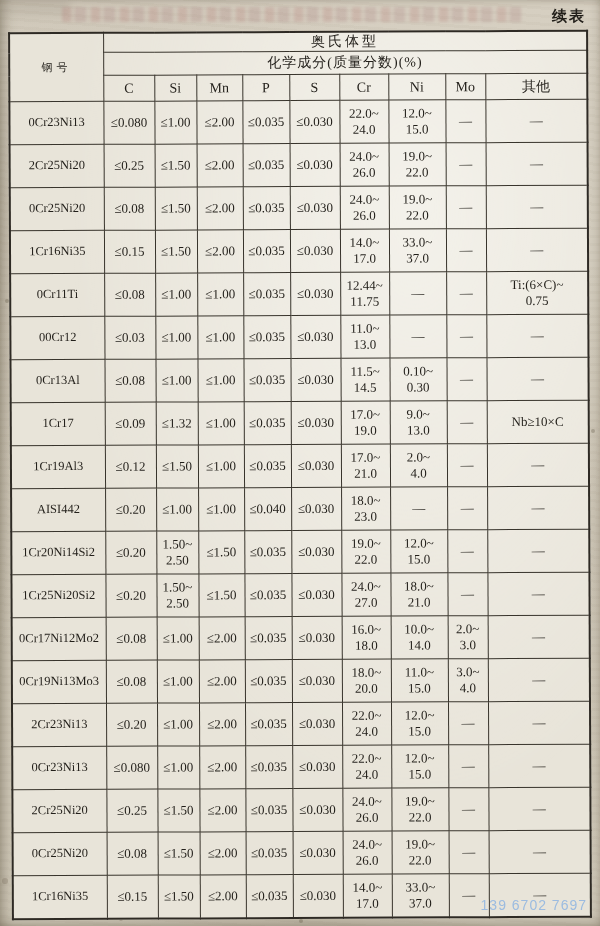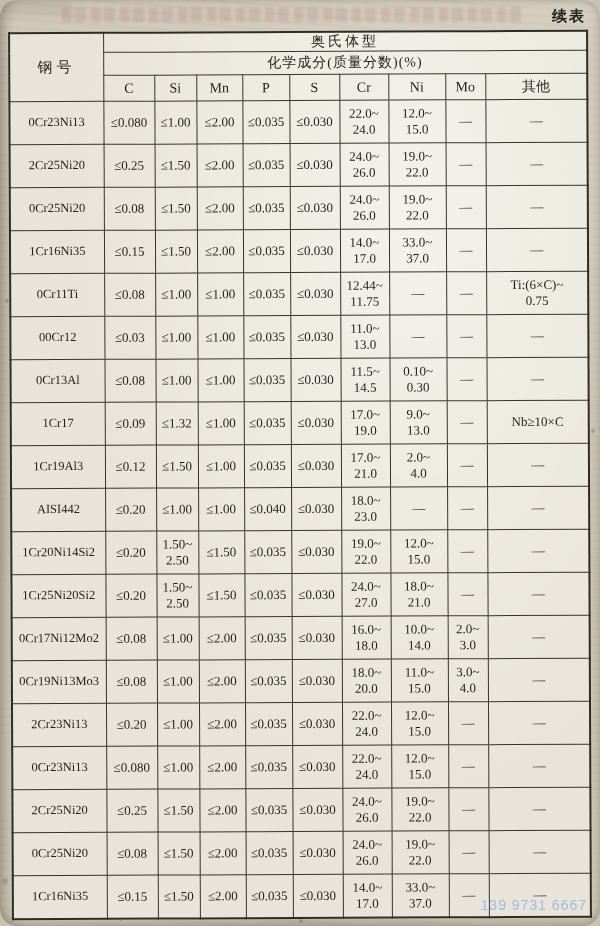--- a/index.html
+++ b/index.html
@@ -15,21 +15,20 @@
       radial-gradient(ellipse at 12% 25%, rgba(115,100,78,.10), transparent 45%),
       radial-gradient(ellipse at 85% 60%, rgba(115,100,78,.08), transparent 40%),
       radial-gradient(ellipse at 50% 95%, rgba(115,100,78,.10), transparent 45%),
       repeating-linear-gradient(4deg, rgba(105,92,70,.035) 0 3px, transparent 3px 8px),
       linear-gradient(#d6cfc1,#cfc8b8);
     box-shadow:
       inset 10px 0 14px -8px rgba(85,75,55,.5),
       inset -7px 0 12px -8px rgba(85,75,55,.35),
       inset 0 -10px 16px -10px rgba(85,75,55,.4),
       inset 0 6px 10px -8px rgba(85,75,55,.3);
-    border-radius: 17px;
   }
   .speckles{
     position:absolute;left:0;top:0;width:2px;height:2px;border-radius:50%;
     background:rgba(80,70,55,.0);
     box-shadow:
       23px 150px 0 1px rgba(90,78,60,.30),
       48px 555px 0 1px rgba(90,78,60,.25),
       15px 742px 0 1px rgba(90,78,60,.28),
       585px 120px 0 1px rgba(90,78,60,.25),
       592px 430px 0 1px rgba(90,78,60,.3),
@@ -72,21 +71,21 @@
     border:1.5px solid #38342c;
     text-align:center;vertical-align:middle;
     padding:0 2px;overflow:hidden;
     font-weight:normal;color:#221f1a;
   }
   table.comp{border:2.5px solid #2e2a24;}
   thead th{font-weight:bold;}
   .h-group{font-size:14px;letter-spacing:3px;height:18px;}
   .h-sub{font-size:14px;letter-spacing:1px;height:23px;}
   .h-elem{font-size:14px;height:26px;}
-  .h-steel{font-size:15px;letter-spacing:4px;}
+  .h-steel{font-size:11px;letter-spacing:4px;}
   tbody tr{height:43px;}
   tbody td{white-space:pre-line;line-height:1.22;}
   tbody td.grade{font-size:12.5px;letter-spacing:0;padding:9px 1px;}
   tbody td.dash{font-size:13px;}
 
   .watermark{
     position:absolute;right:13px;bottom:13px;z-index:5;
     color:#8fb5e2;text-align:center;opacity:.85;
     font-family:"Liberation Sans","DejaVu Sans",sans-serif;
   }
@@ -406,16 +405,16 @@
 17.0</td>
           <td>33.0~
 37.0</td>
           <td class="dash">—</td>
           <td class="dash">—</td>
         </tr>
       </tbody>
   </table>
 
   <div class="watermark">
-    <div class="wm2">139 9731 6667</div>
+    <div class="wm2">139 6702 7697</div>
   </div>
 
 </div>
 
 </body></html>

